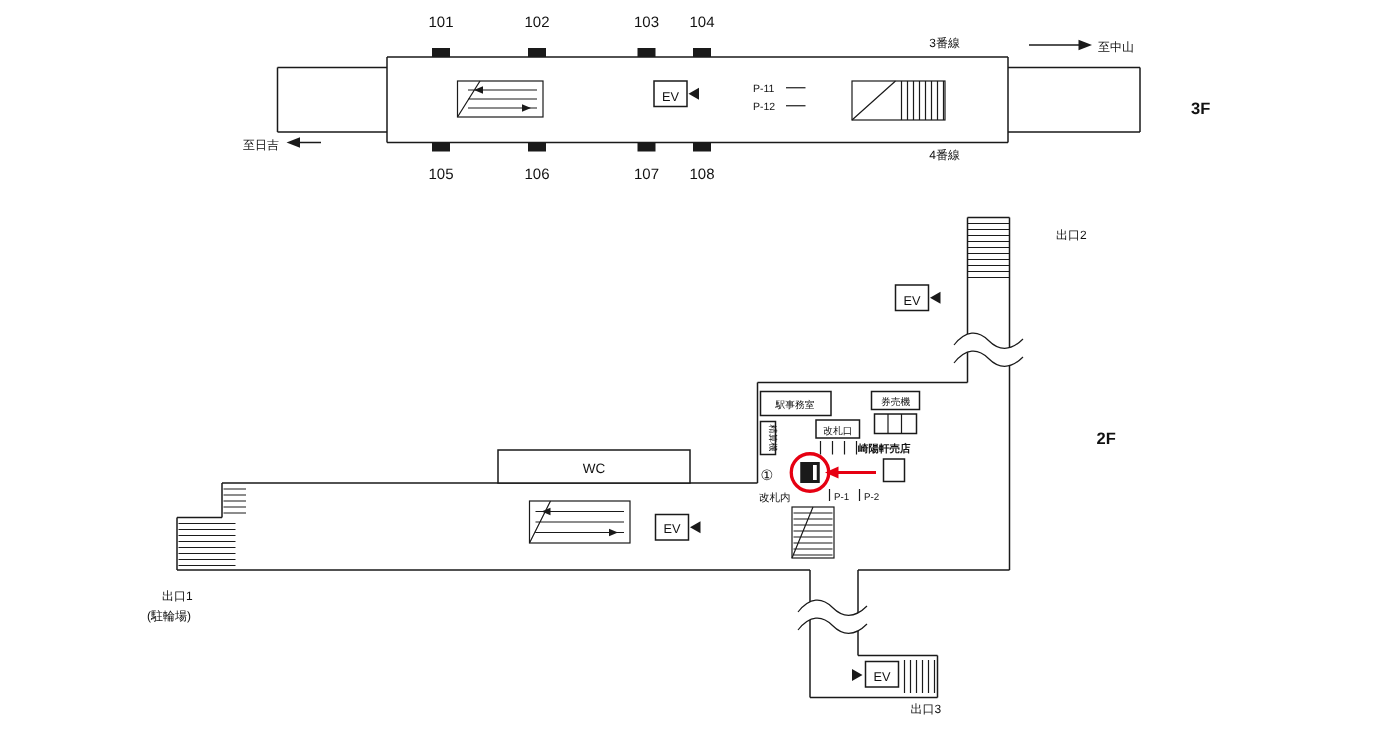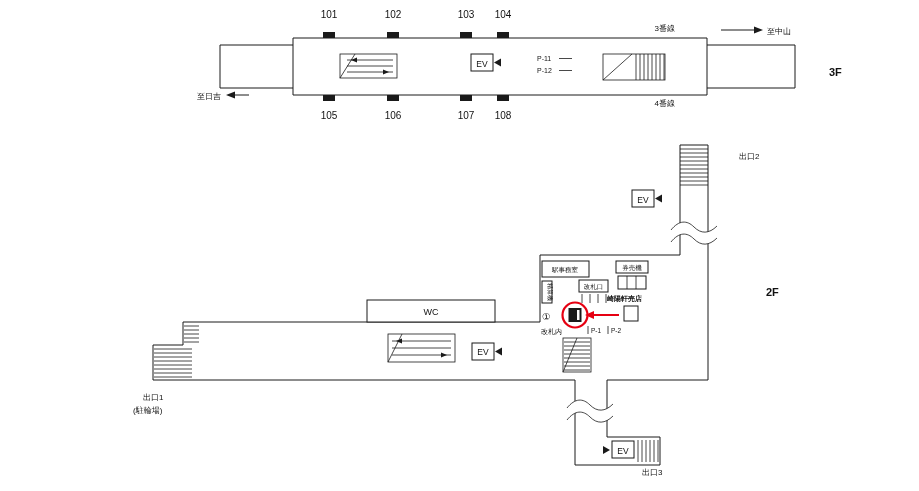--- a/index.html
+++ b/index.html
@@ -1,16 +1,16 @@
 <!DOCTYPE html>
 <html><head>
 <meta charset="utf-8">
 <style>
   html,body{margin:0;padding:0;background:#ffffff;}
-  .stage{position:relative;width:848px;height:491px;background:#ffffff;overflow:hidden;margin-left:35px;}
+  .stage{position:relative;width:848px;height:491px;background:#ffffff;overflow:hidden;}
   svg text{font-family:"Liberation Sans","DejaVu Sans",sans-serif;fill:#111;}
   .ln{stroke:#1a1a1a;stroke-width:1;fill:none;}
   .thin{stroke:#1a1a1a;stroke-width:0.8;fill:none;}
   .boxw{fill:#ffffff;stroke:#1a1a1a;stroke-width:1;}
   .solid{fill:#1a1a1a;stroke:none;}
   .white{fill:#ffffff;stroke:none;}
   .t6{font-size:6px;}
   .t65{font-size:6.5px;}
   .t7{font-size:7px;}
   .t7b{font-size:7px;font-weight:bold;}

